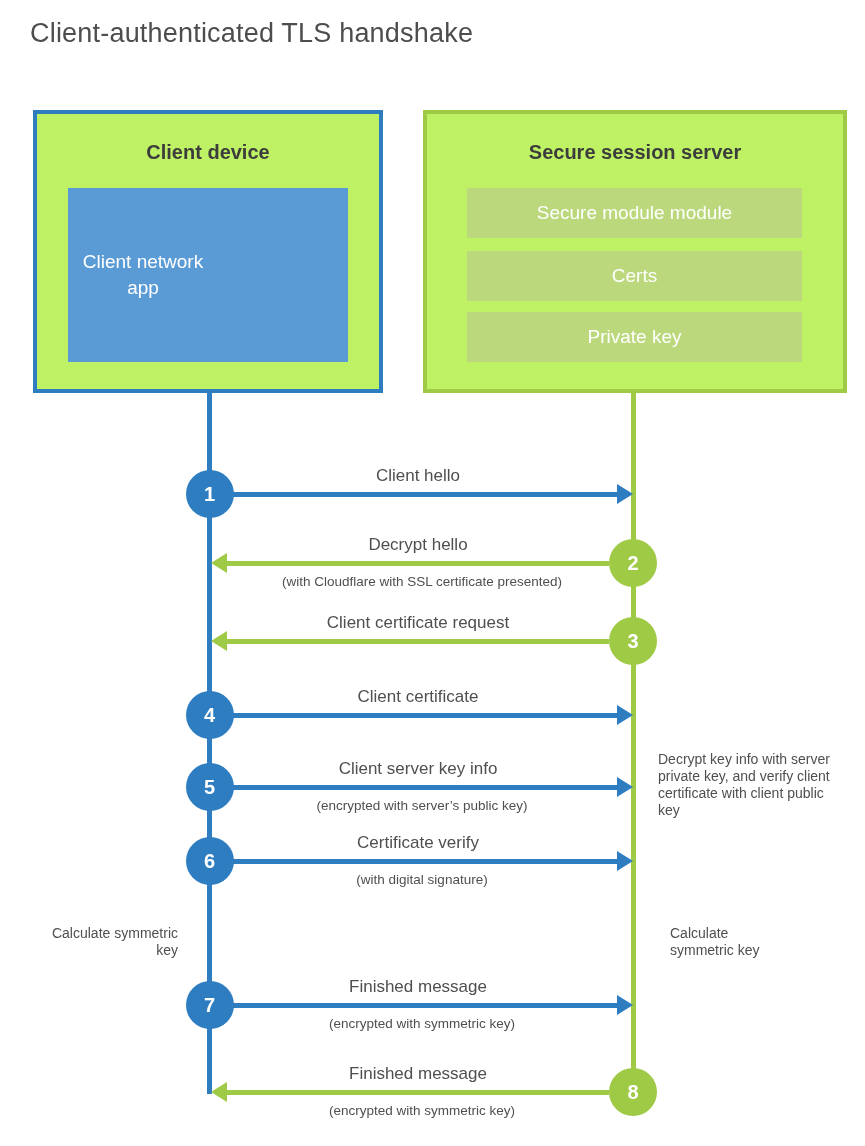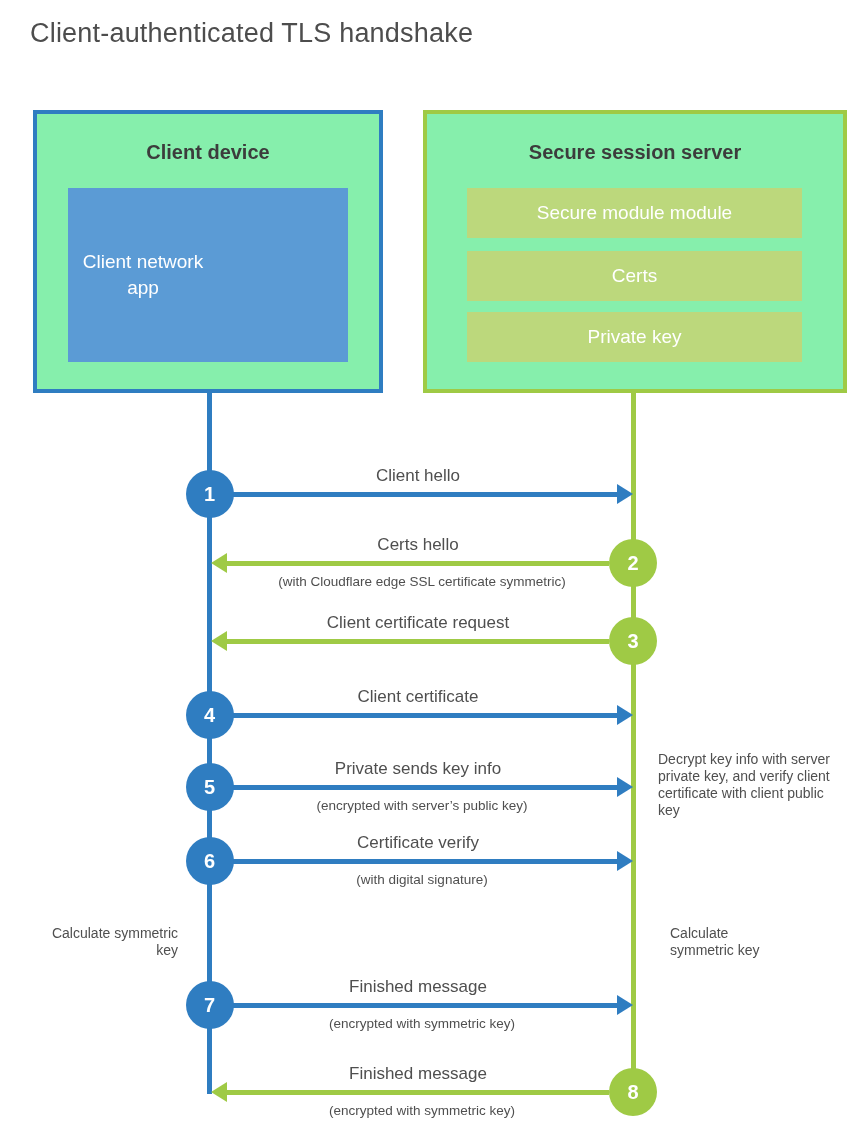--- a/index.html
+++ b/index.html
@@ -17,21 +17,21 @@
     width: 865px; height: 1146px; position: relative; overflow: hidden;
   }
   #canvas { position: absolute; left: 0; top: 0; width: 865px; height: 838px; background: #fff; }
 
   .page-title {
     position: absolute; left: 30px; top: 18px;
     font-size: 27px; font-weight: 300; color: #4d4d4d; letter-spacing: 0.2px;
   }
 
   .entity-box {
-    position: absolute; top: 110px; height: 283px; background: #86efac;
+    position: absolute; top: 110px; height: 283px; background: #bef264;
     border: 4px solid; 
   }
   #client-box { left: 33px; width: 350px; border-color: var(--blue); }
   #server-box { left: 423px; width: 424px; border-color: var(--green); }
   .entity-title {
     margin-top: 27px; text-align: center;
     font-size: 20px; font-weight: bold; color: var(--text-dark);
   }
   #client-app {
     position: absolute; left: 31px; top: 74px; width: 280px; height: 174px;
@@ -116,43 +116,43 @@
   <div class="lifeline" id="server-line"></div>
 
   <div class="step from-client" id="step-1">
     <div class="lbl">Client hello</div>
     <div class="shaft"></div>
     <div class="head"></div>
     <div class="num">1</div>
   </div>
 
   <div class="step from-server" id="step-2">
-    <div class="lbl">Certs hello</div>
-    <div class="sub">(with Cloudflare edge SSL certificate symmetric)</div>
+    <div class="lbl">Decrypt hello</div>
+    <div class="sub">(with Cloudflare with SSL certificate presented)</div>
     <div class="shaft"></div>
     <div class="head"></div>
     <div class="num">2</div>
   </div>
 
   <div class="step from-server" id="step-3">
     <div class="lbl">Client certificate request</div>
     <div class="shaft"></div>
     <div class="head"></div>
     <div class="num">3</div>
   </div>
 
   <div class="step from-client" id="step-4">
     <div class="lbl">Client certificate</div>
     <div class="shaft"></div>
     <div class="head"></div>
     <div class="num">4</div>
   </div>
 
   <div class="step from-client" id="step-5">
-    <div class="lbl">Private sends key info</div>
+    <div class="lbl">Client server key info</div>
     <div class="sub">(encrypted with server’s public key)</div>
     <div class="shaft"></div>
     <div class="head"></div>
     <div class="num">5</div>
   </div>
 
   <div class="step from-client" id="step-6">
     <div class="lbl">Certificate verify</div>
     <div class="sub">(with digital signature)</div>
     <div class="shaft"></div>

